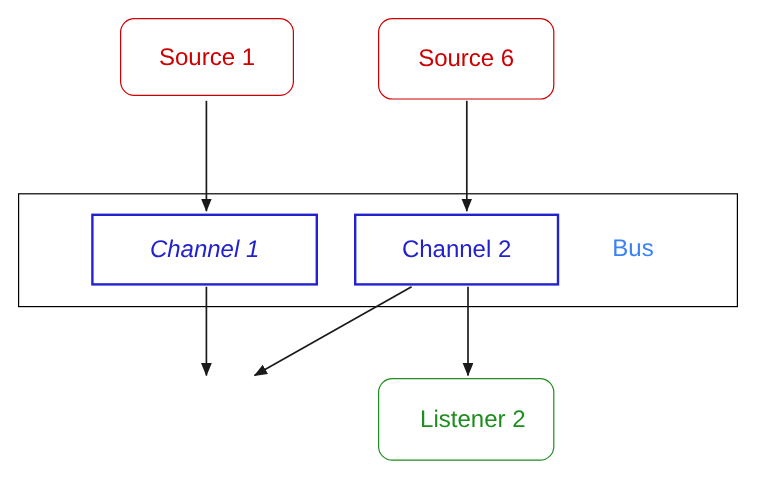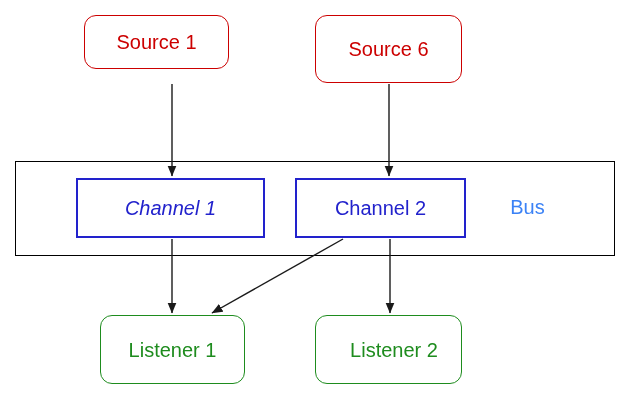--- a/index.html
+++ b/index.html
@@ -65,37 +65,34 @@
   }
 </style>
 </head>
 <body>
 
 <div class="canvas">
 
   <div class="bus-box"></div>
   <div class="bus-label">Bus</div>
 
-  <div class="node source" style="left:84px; top:15px; width:145px; height:54px;">
+  <div class="node source" style="left:100px; top:15px; width:145px; height:65px;">
     <span>Source 1</span>
   </div>
   <div class="node source" style="left:315px; top:15px; width:147px; height:68px;">
     <span>Source 6</span>
   </div>
 
   <div class="node channel" style="left:76px; top:178px; width:189px; height:60px;font-style:italic;">
     <span>Channel 1</span>
   </div>
   <div class="node channel" style="left:295px; top:178px; width:171px; height:60px;">
     <span>Channel 2</span>
   </div>
 
-  <div class="node listener" style="left:100px; top:315px; width:145px; height:69px;">
-    <span>Listener 1</span>
-  </div>
   <div class="node listener" style="left:315px; top:315px; width:147px; height:69px;padding-left:11px;">
     <span>Listener 2</span>
   </div>
 
   <svg class="arrows" width="632" height="404" viewBox="0 0 632 404">
     <defs>
       <marker id="ah" markerUnits="userSpaceOnUse" markerWidth="13" markerHeight="11" refX="10.5" refY="4.5" orient="auto">
         <path d="M0,0 L11,4.5 L0,9 z" fill="#1a1a1a"></path>
       </marker>
     </defs>

